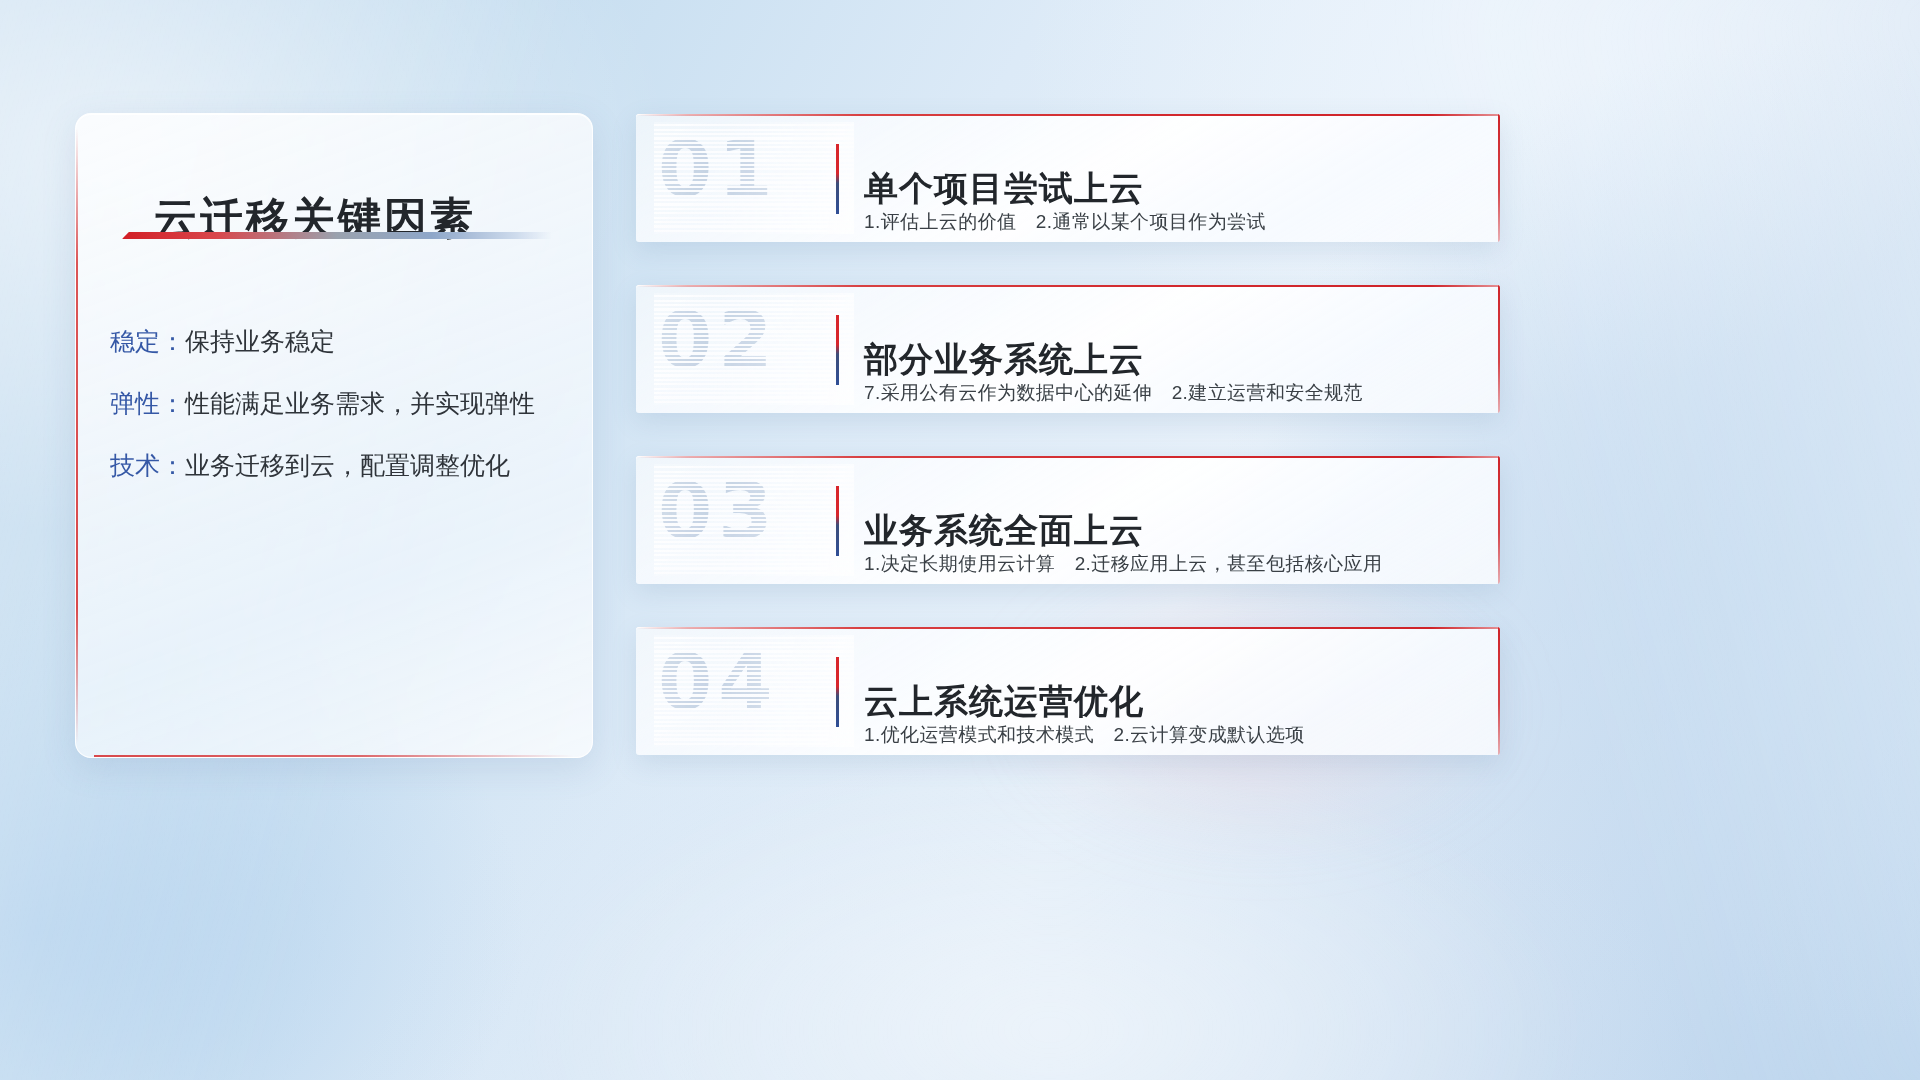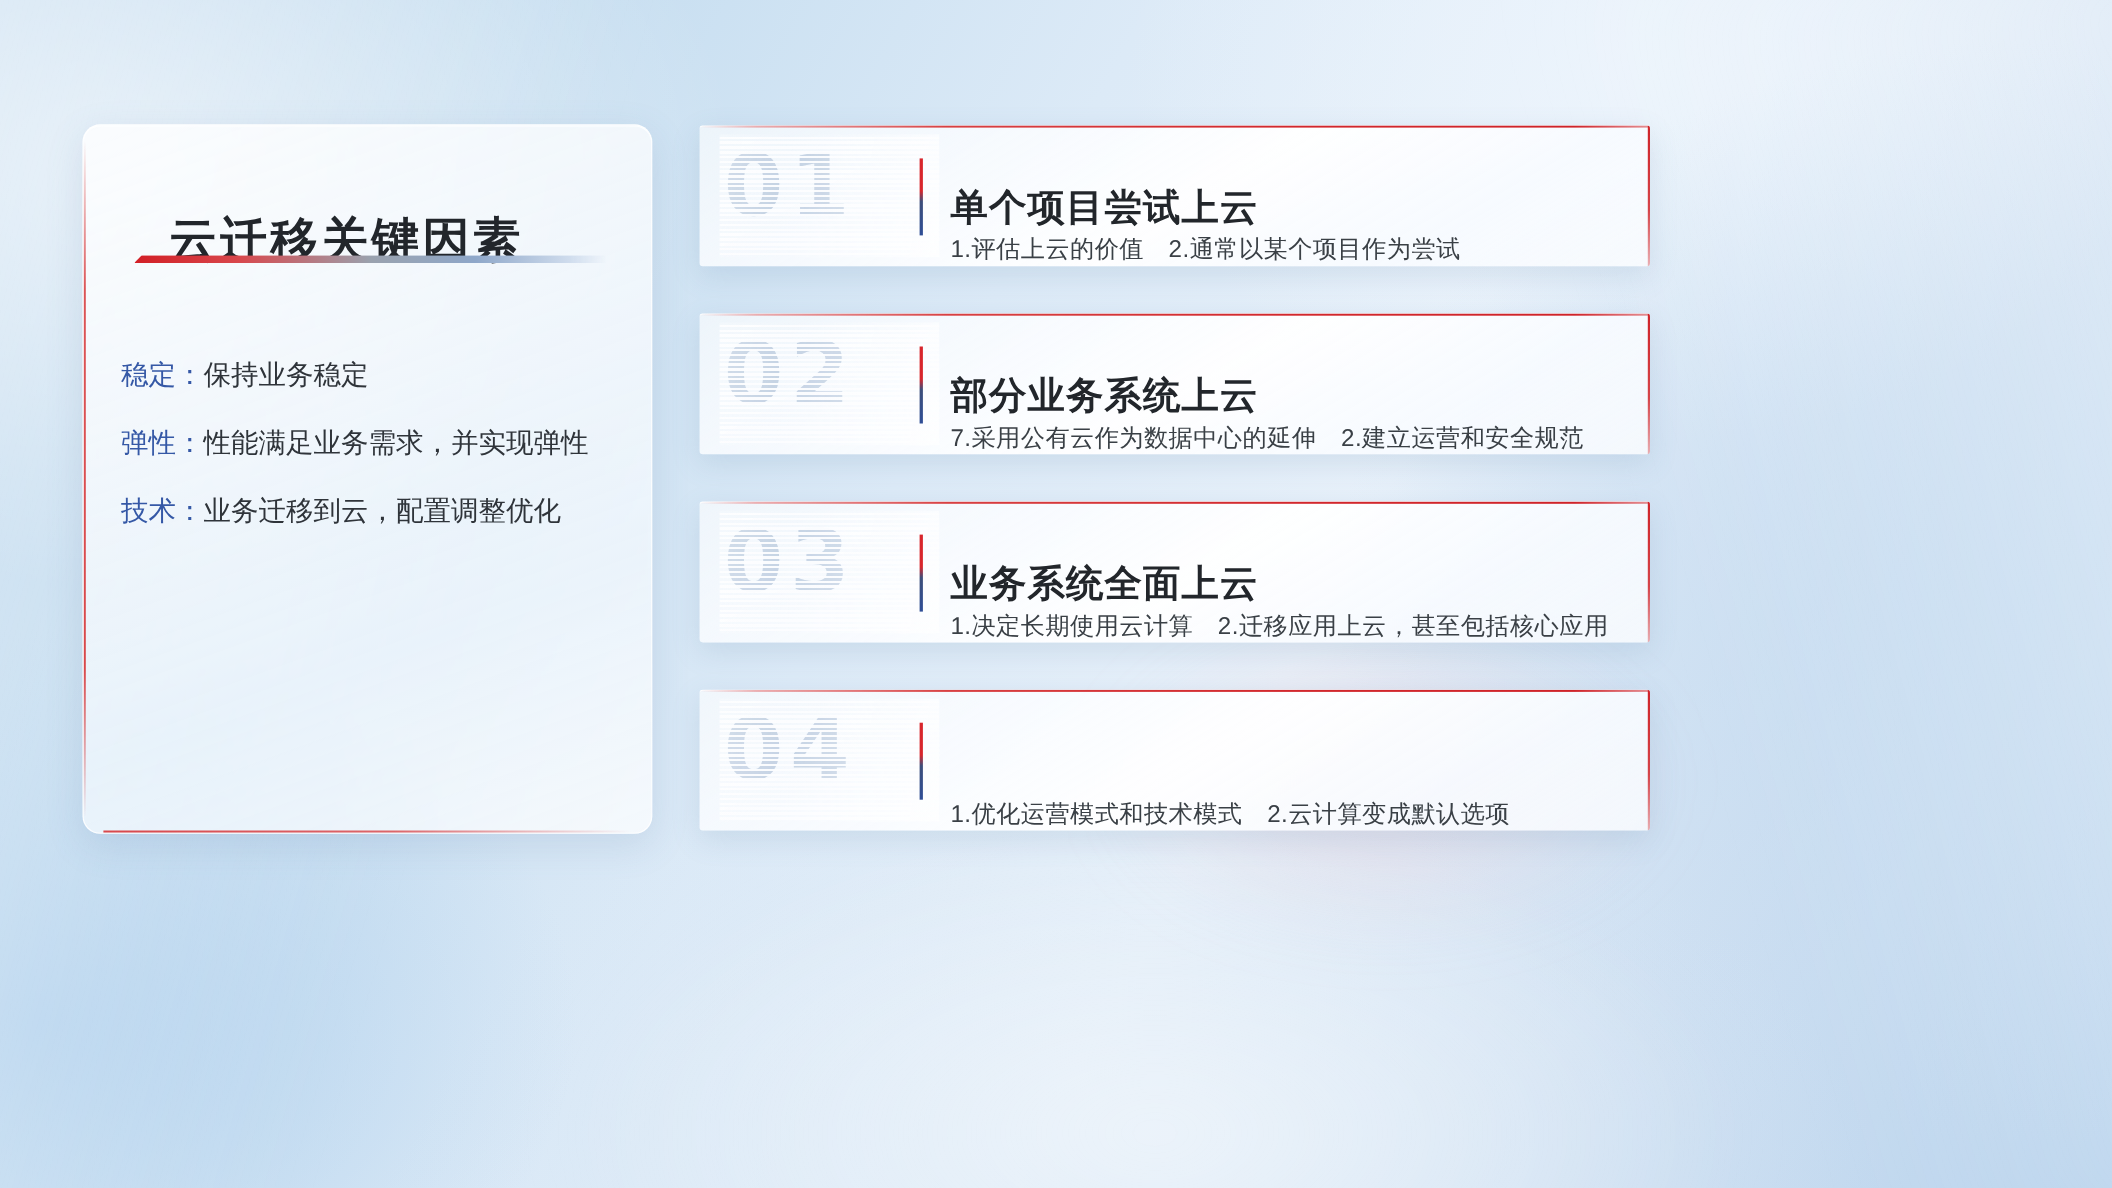--- a/index.html
+++ b/index.html
@@ -113,21 +113,21 @@
   .card-divider{
     position:absolute;left:200px;top:30px;width:3px;height:70px;
     background:linear-gradient(180deg,#d8262c 0%, #d8262c 42%, #3d4e7a 56%, #2f4e96 100%);
   }
   .card-title{
     position:absolute;left:228px;top:24px;
     font-size:34px;font-weight:bold;color:#22262b;letter-spacing:1px;white-space:nowrap;
   }
   .card-desc{
     position:absolute;left:228px;top:76px;
-    font-size:22px;color:#3a4046;letter-spacing:.4px;white-space:nowrap;
+    font-size:19px;color:#3a4046;letter-spacing:.4px;white-space:nowrap;
   }
 </style>
 </head>
 <body>
 
 <div id="stage">
   <div class="beam beam-a"></div>
   <div class="beam beam-b"></div>
   <div class="beam beam-c"></div>
   <div class="glow-pink"></div>
@@ -197,17 +197,18 @@
 
     <article class="card">
       <div class="top-rule"></div>
       <div class="right-rule"></div>
       <div class="card-num-wrap">
         <div class="card-num-inner">04</div>
         <div class="card-num-mask"></div>
         <div class="card-num-fade"></div>
       </div>
       <div class="card-divider"></div>
+      <h2 class="card-title">云上系统运营优化</h2>
       <p class="card-desc">1.优化运营模式和技术模式　2.云计算变成默认选项</p>
     </article>
 
   </section>
 </div>
 
 </body></html>

